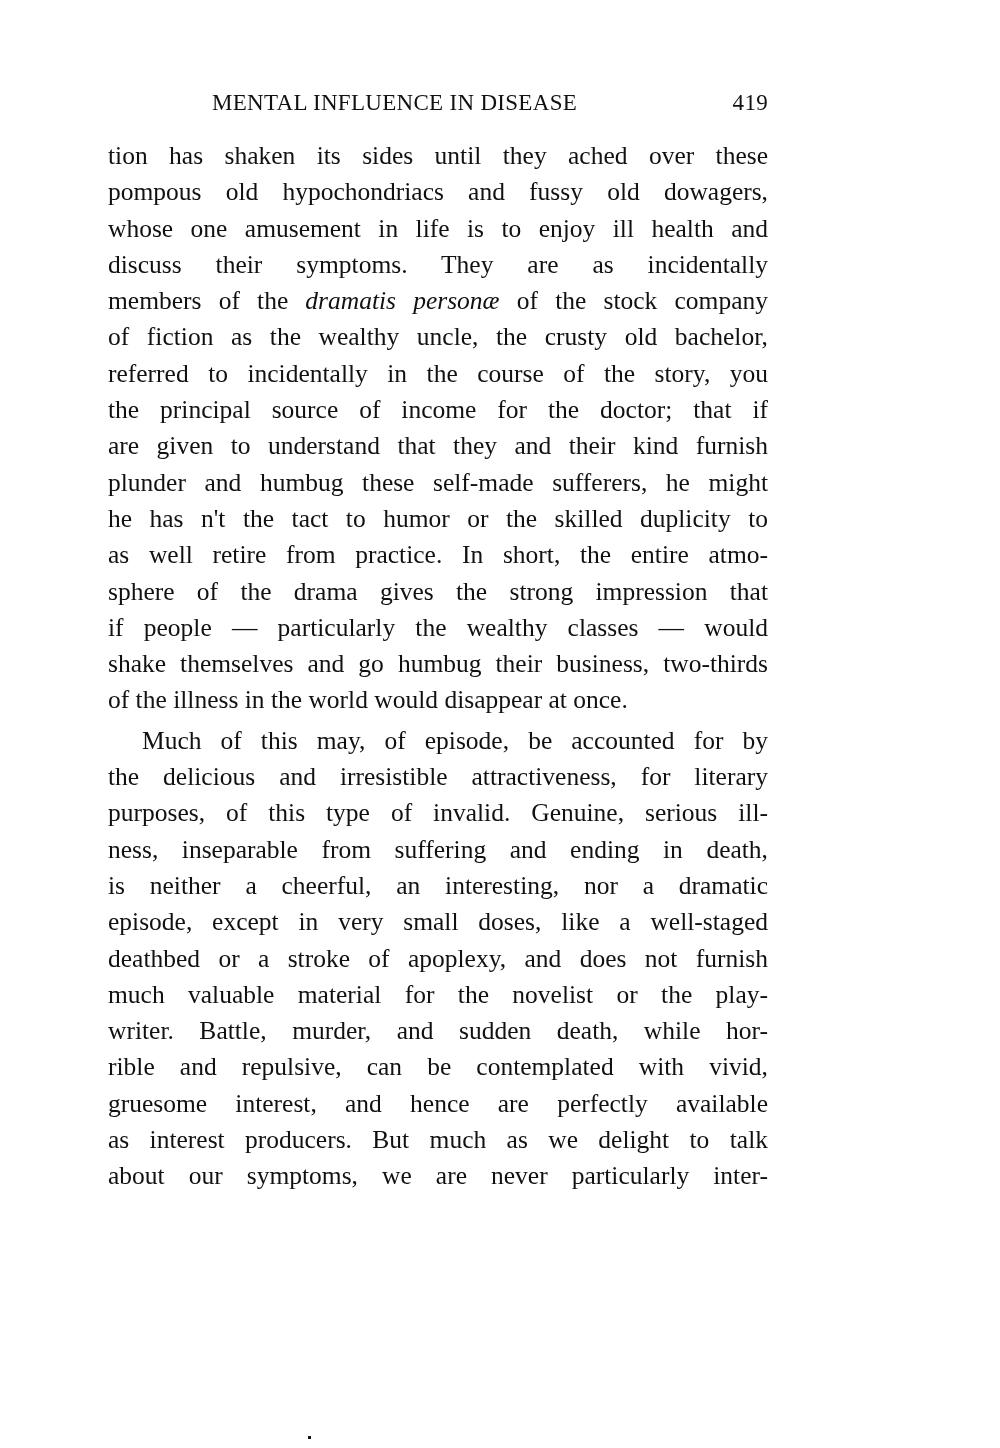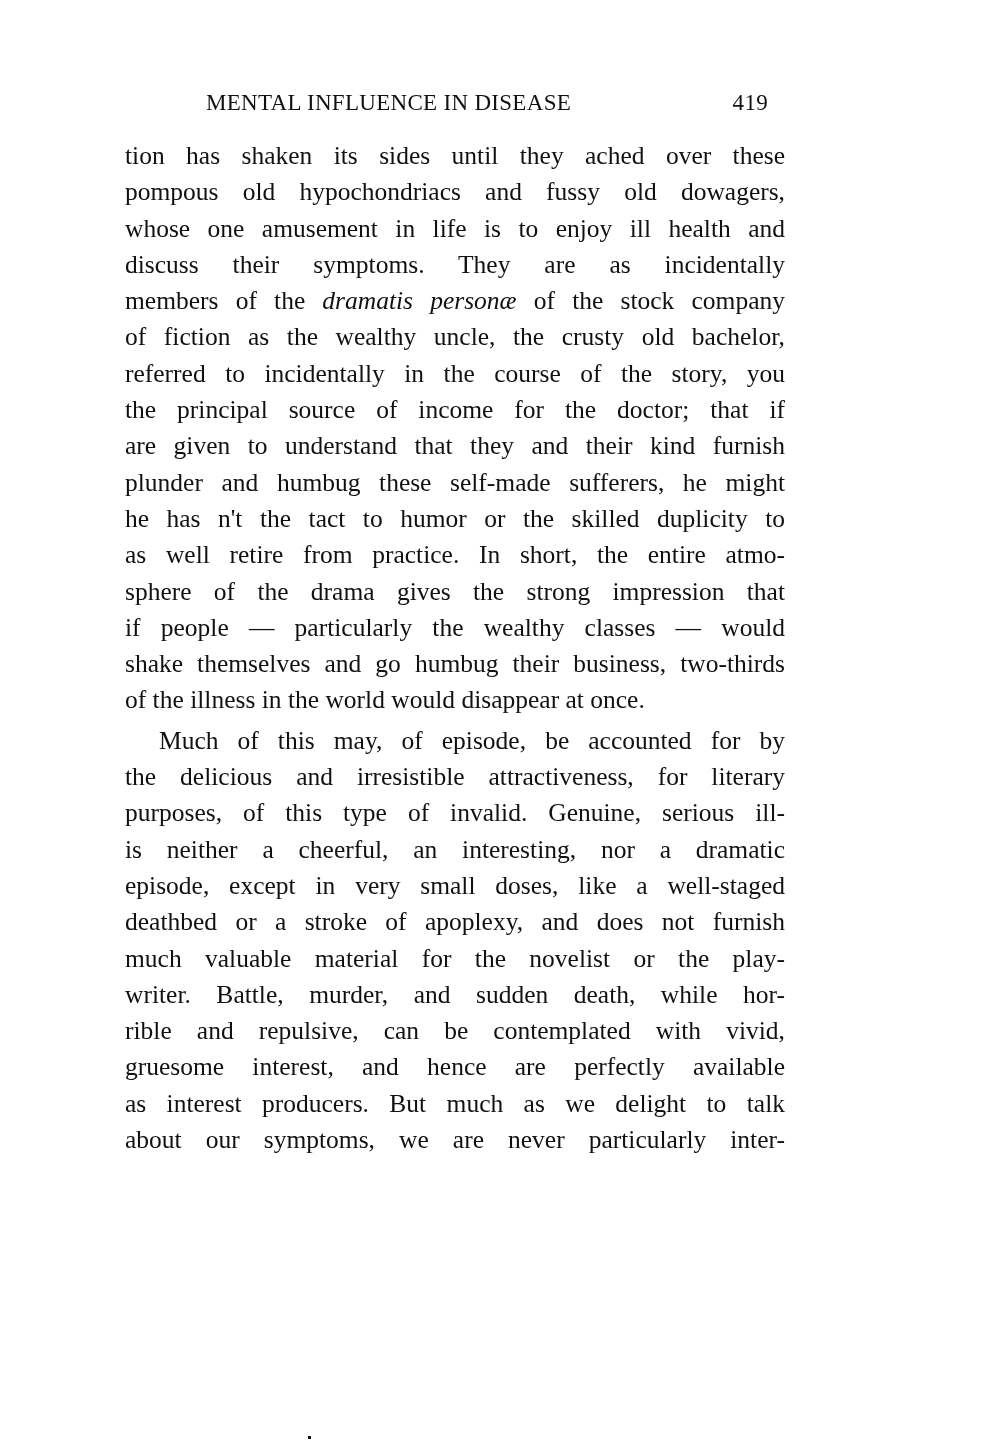--- a/index.html
+++ b/index.html
@@ -20,33 +20,33 @@
       top: 86px;
       left: 198px;
       width: 570px;
       height: 34px;
       font-size: 23px;
       letter-spacing: 0.3px;
       line-height: 34px;
     }
     .running-head .title {
       position: absolute;
-      left: 8px;
+      left: 14px;
       top: 0;
       white-space: nowrap;
       text-align: right;
     }
     .running-head .page-num {
       position: absolute;
       right: 0;
       top: 0;
     }
     .text-block {
       position: absolute;
-      left: 125px;
+      left: 108px;
       top: 138px;
       width: 660px;
     }
     .line {
       height: 36.3px;
       line-height: 36.3px;
       font-size: 25.5px;
       white-space: nowrap;
       text-align: justify;
       text-align-last: justify;
@@ -98,20 +98,21 @@
       <div class="line">sphere of the drama gives the strong impression that</div>
       <div class="line">if people — particularly the wealthy classes — would</div>
       <div class="line">shake themselves and go humbug their business, two-thirds</div>
       <div class="line last">of the illness in the world would disappear at once.</div>
     </div>
     <div class="para-gap"></div>
     <div>
       <div class="line indent">Much of this may, of episode, be accounted for by</div>
       <div class="line">the delicious and irresistible attractiveness, for literary</div>
       <div class="line">purposes, of this type of invalid.  Genuine, serious ill-</div>
+      <div class="line">ness, inseparable from suffering and ending in death,</div>
       <div class="line">is neither a cheerful, an interesting, nor a dramatic</div>
       <div class="line">episode, except in very small doses, like a well-staged</div>
       <div class="line">deathbed or a stroke of apoplexy, and does not furnish</div>
       <div class="line">much valuable material for the novelist or the play-</div>
       <div class="line">writer.  Battle, murder, and sudden death, while hor-</div>
       <div class="line">rible and repulsive, can be contemplated with vivid,</div>
       <div class="line">gruesome interest, and hence are perfectly available</div>
       <div class="line">as interest producers.  But much as we delight to talk</div>
       <div class="line">about our symptoms, we are never particularly inter-</div>
     </div>

